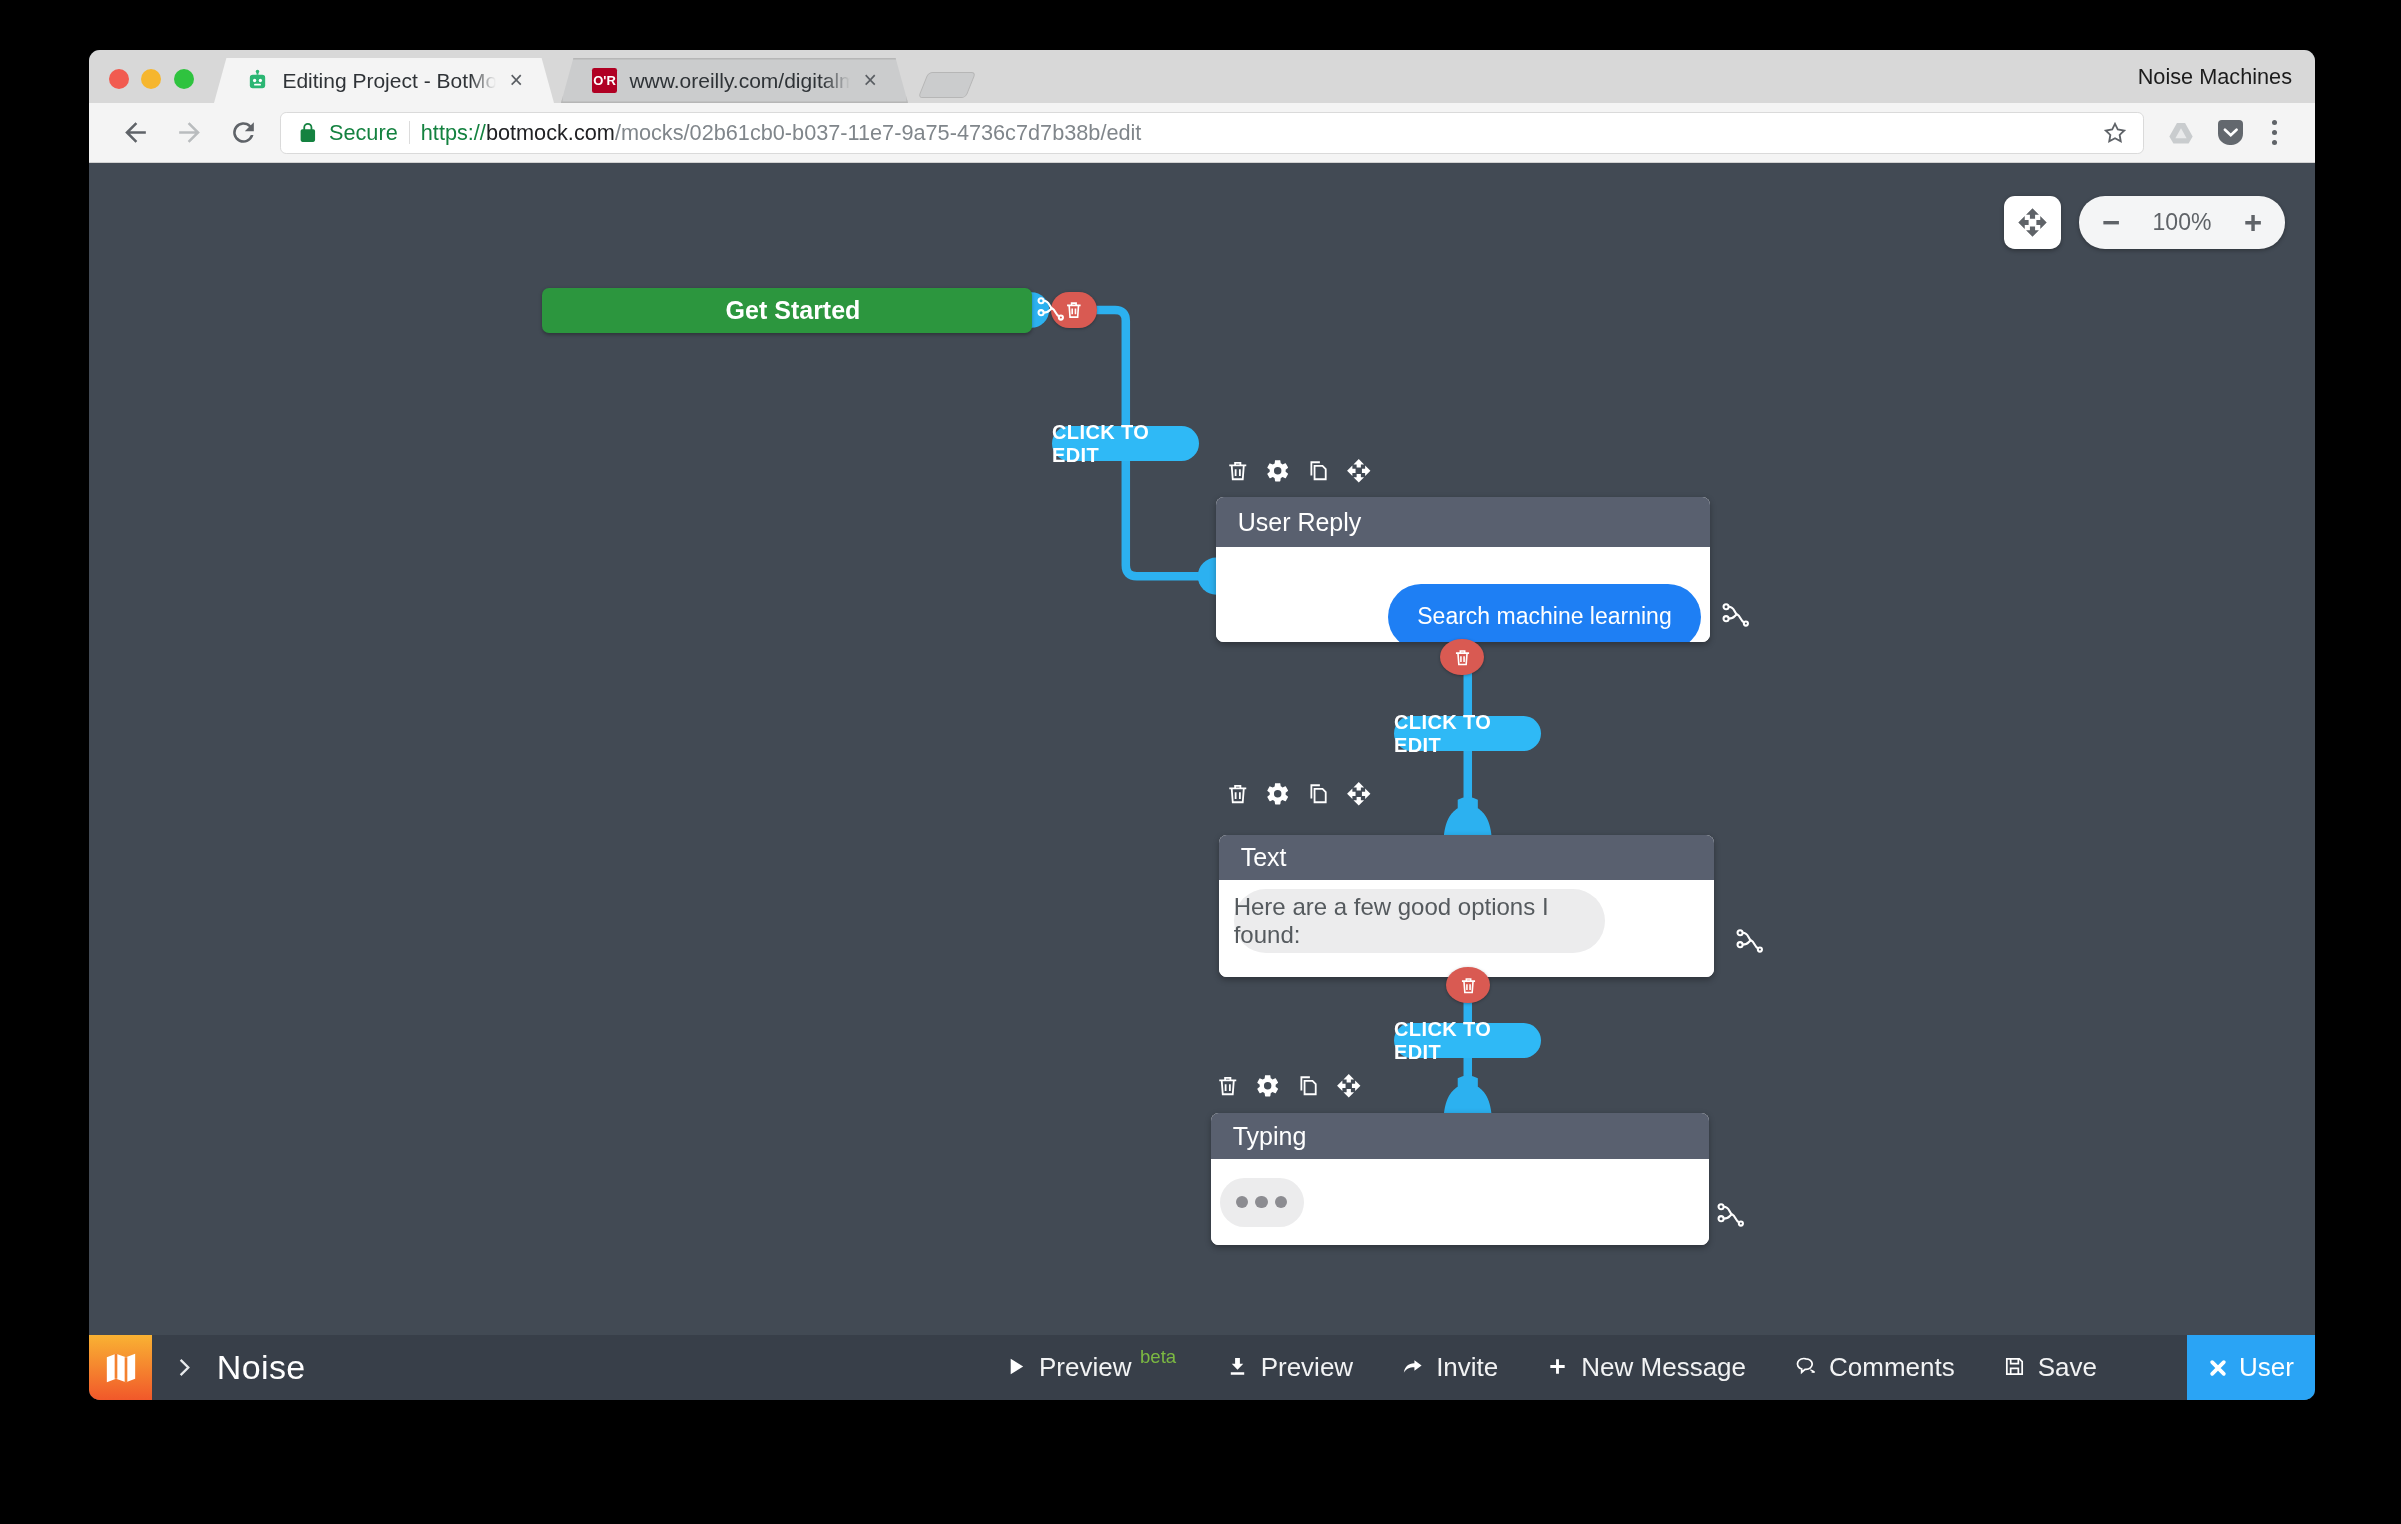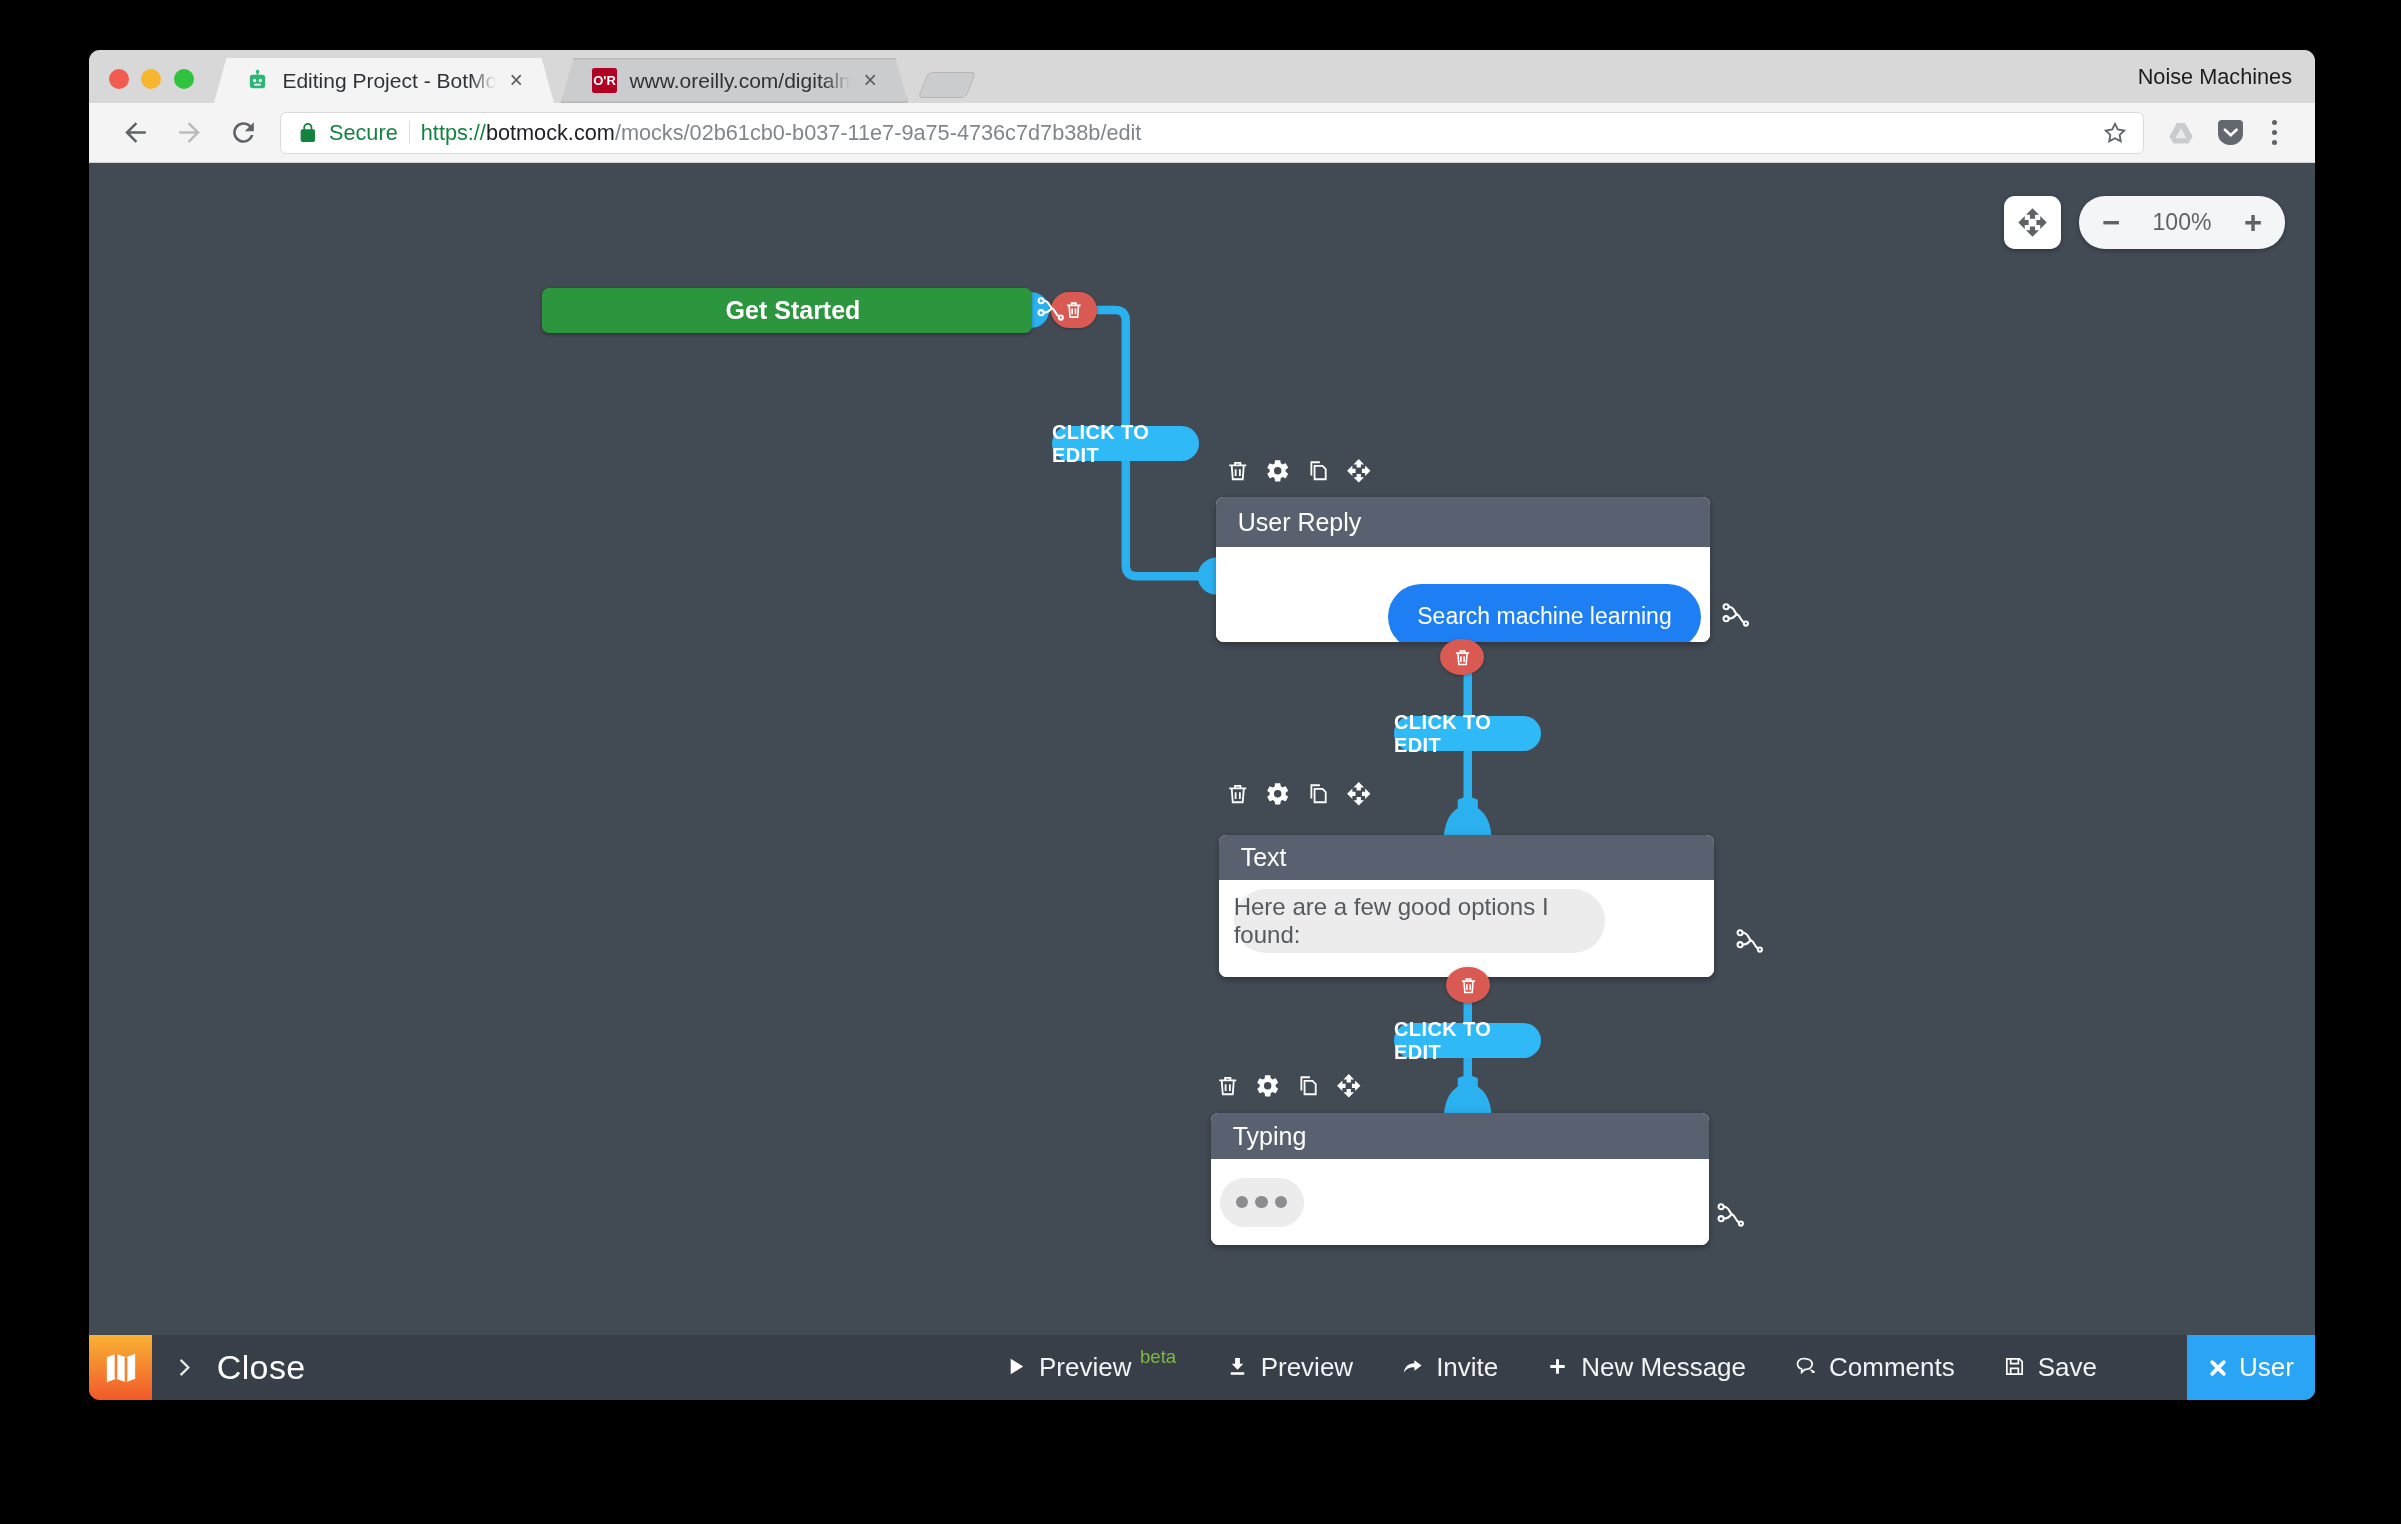--- a/index.html
+++ b/index.html
@@ -388,21 +388,21 @@
       <svg width="40" height="40" viewBox="0 0 24 24">
           <path d="M9 3.5 3.5 5.5v15L9 18.5l6 2 5.5-2v-15l-5.5 2z" fill="#fff"></path>
           <path d="M9 3.5v15M15 5.5v15" stroke="#f4812f" stroke-width="1.6"></path>
         </svg>
     </div>
     <span class="chev">
       <svg width="23" height="29" viewBox="0 0 24 24" fill="none" stroke="#e8eaec" stroke-width="2.4">
           <path d="M9 4l8 8-8 8"></path>
         </svg>
     </span>
-    <span class="proj">Close</span>
+    <span class="proj">Noise</span>
 
     <div class="actions">
       <span class="act">
         <span class="ic">
             <svg viewBox="0 0 24 24" width="23" height="23" fill="#fff">
               <path d="M7 4v16l13-8z"></path>
             </svg>
           </span>
         <span>Preview</span>
         <span class="badge">beta</span>

